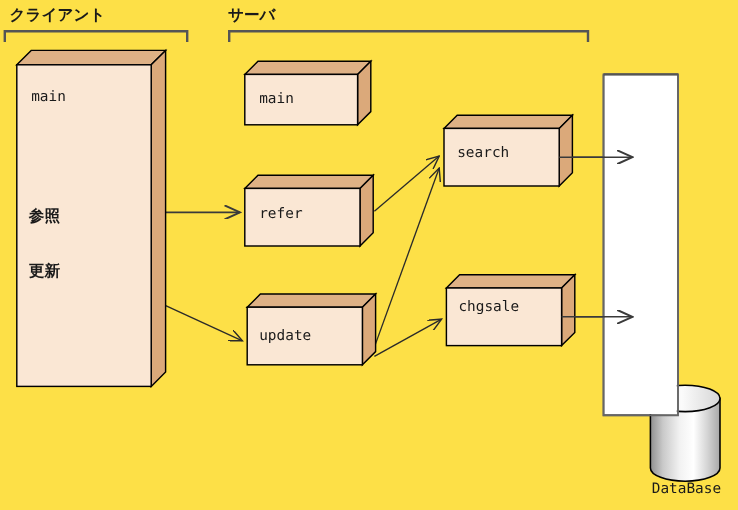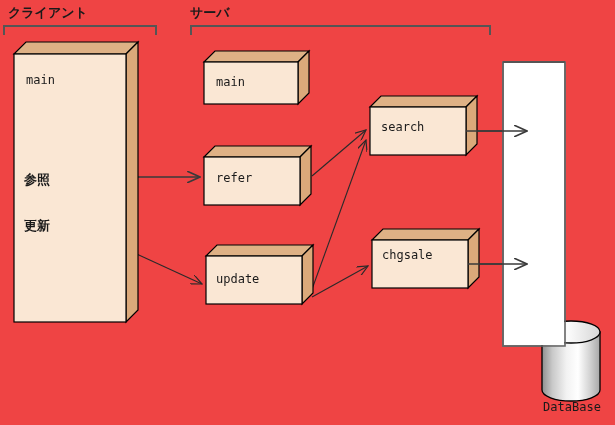--- a/index.html
+++ b/index.html
@@ -7,21 +7,21 @@
     padding: 0;
     background: #ffffff;
   }
   body {
     font-family: "Liberation Sans", sans-serif;
   }
   #diagram-root {
     position: relative;
     width: 615px;
     height: 425px;
-    background: #ef4444;
+    background: #fde047;
     overflow: hidden;
   }
   #diagram-svg {
     position: absolute;
     left: 0;
     top: 0;
     width: 615px;
     height: 425px;
   }
   .zone-label {

